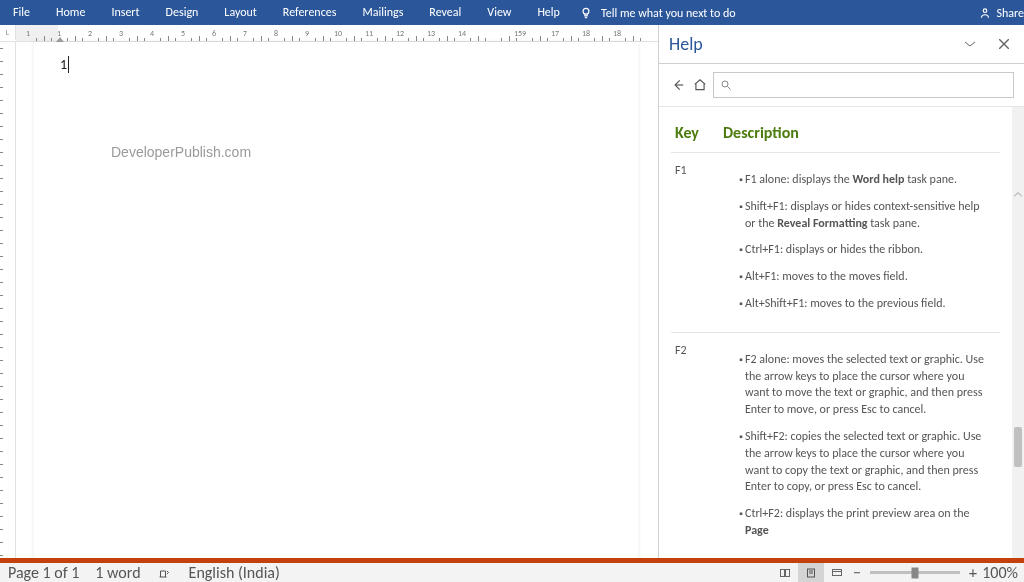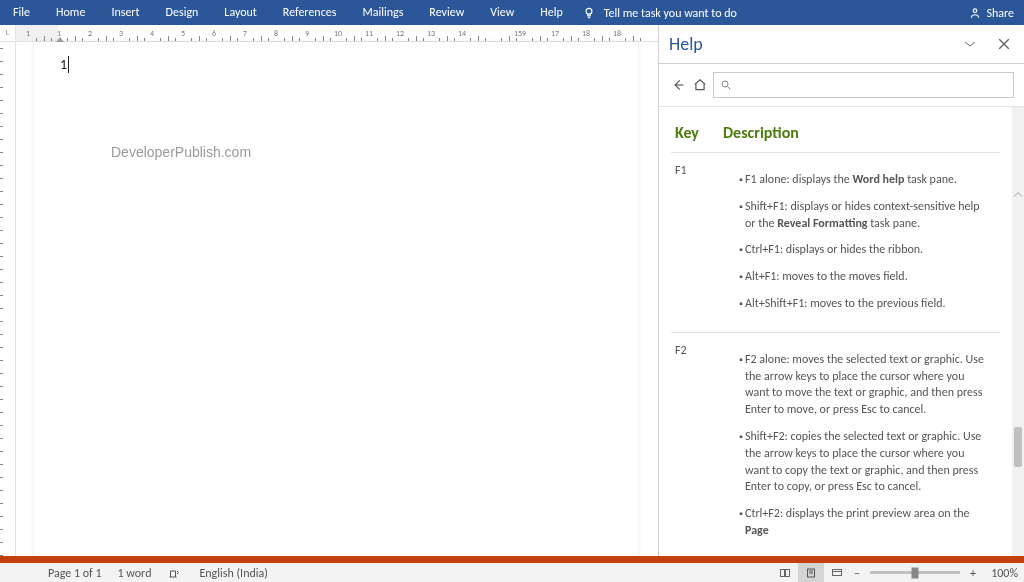--- a/index.html
+++ b/index.html
@@ -34,21 +34,20 @@
   align-items: center;
   margin-left: 6px;
 }
 .tell-me .bulb {
   margin-right: 8px;
 }
 .share {
   margin-left: auto;
   display: flex;
   align-items: center;
-  padding-right: 10px;
 }
 .share .share-icon { margin-right: 4px; }
 svg { display: block; }
 
 
 .main {
   position: absolute;
   top: 25px;
   bottom: 19px;
   left: 0;
@@ -204,22 +203,22 @@
   vertical-align:top; font-size:12px; color:#555; padding:10px 4px;
 }
 .key-col { width:40px; }
 .desc-col ul { margin:8px; padding-left:14px; }
 .desc-col li { margin-bottom:10px; line-height:1.4; list-style:square; color:#555; }
 .desc-col li::marker { content:"▪ "; font-size:10px; color:#555;}
 
 
 .statusbar {
   position:absolute; left:0; right:0; bottom:0; height:19px;
-  background:#f3f3f3; border-top:7px solid #c2410c;
-  display:flex; align-items:center; font-size:12px; color:#555;padding-left:40px;
+  background:#f3f3f3; border-top:5px solid #c2410c;
+  display:flex; align-items:center; font-size:16px; color:#555;
 }
 .statusbar .item { padding:0 8px; }
 .statusbar .sep-icon { margin:0 2px 0 0; }
 .statusbar .right-group {
   margin-left:auto; display:flex; align-items:center; height:100%;
 }
 .view-btn {
   width:26px; height:100%; display:flex; align-items:center; justify-content:center; cursor:pointer;
 }
 .view-btn.active { background:#d4d4d4; }
@@ -236,32 +235,32 @@
 <body>
 
 <div class="ribbon">
   <div class="tab">File</div>
   <div class="tab">Home</div>
   <div class="tab">Insert</div>
   <div class="tab">Design</div>
   <div class="tab">Layout</div>
   <div class="tab">References</div>
   <div class="tab">Mailings</div>
-  <div class="tab">Review</div>
+  <div class="tab">Reveal</div>
   <div class="tab">View</div>
   <div class="tab">Help</div>
   <div class="tell-me">
     <span class="bulb">
       <svg width="14" height="14" viewBox="0 0 24 24" fill="none" stroke="#fff" stroke-width="2">
           <circle cx="12" cy="9" r="5"></circle>
           <path d="M10 14v3h4v-3"></path>
           <line x1="10" y1="20" x2="14" y2="20"></line>
         </svg>
     </span>
-    <span>Tell me task you want to do</span>
+    <span>Tell me what you next to do</span>
   </div>
   <div class="share">
     <span class="share-icon">
       <svg width="14" height="14" viewBox="0 0 24 24" fill="none" stroke="#fff" stroke-width="2">
           <circle cx="12" cy="8" r="3"></circle>
           <path d="M6 20c0-3 3-5 6-5s6 2 6 5"></path>
         </svg>
     </span>
     <span>Share</span>
   </div>

